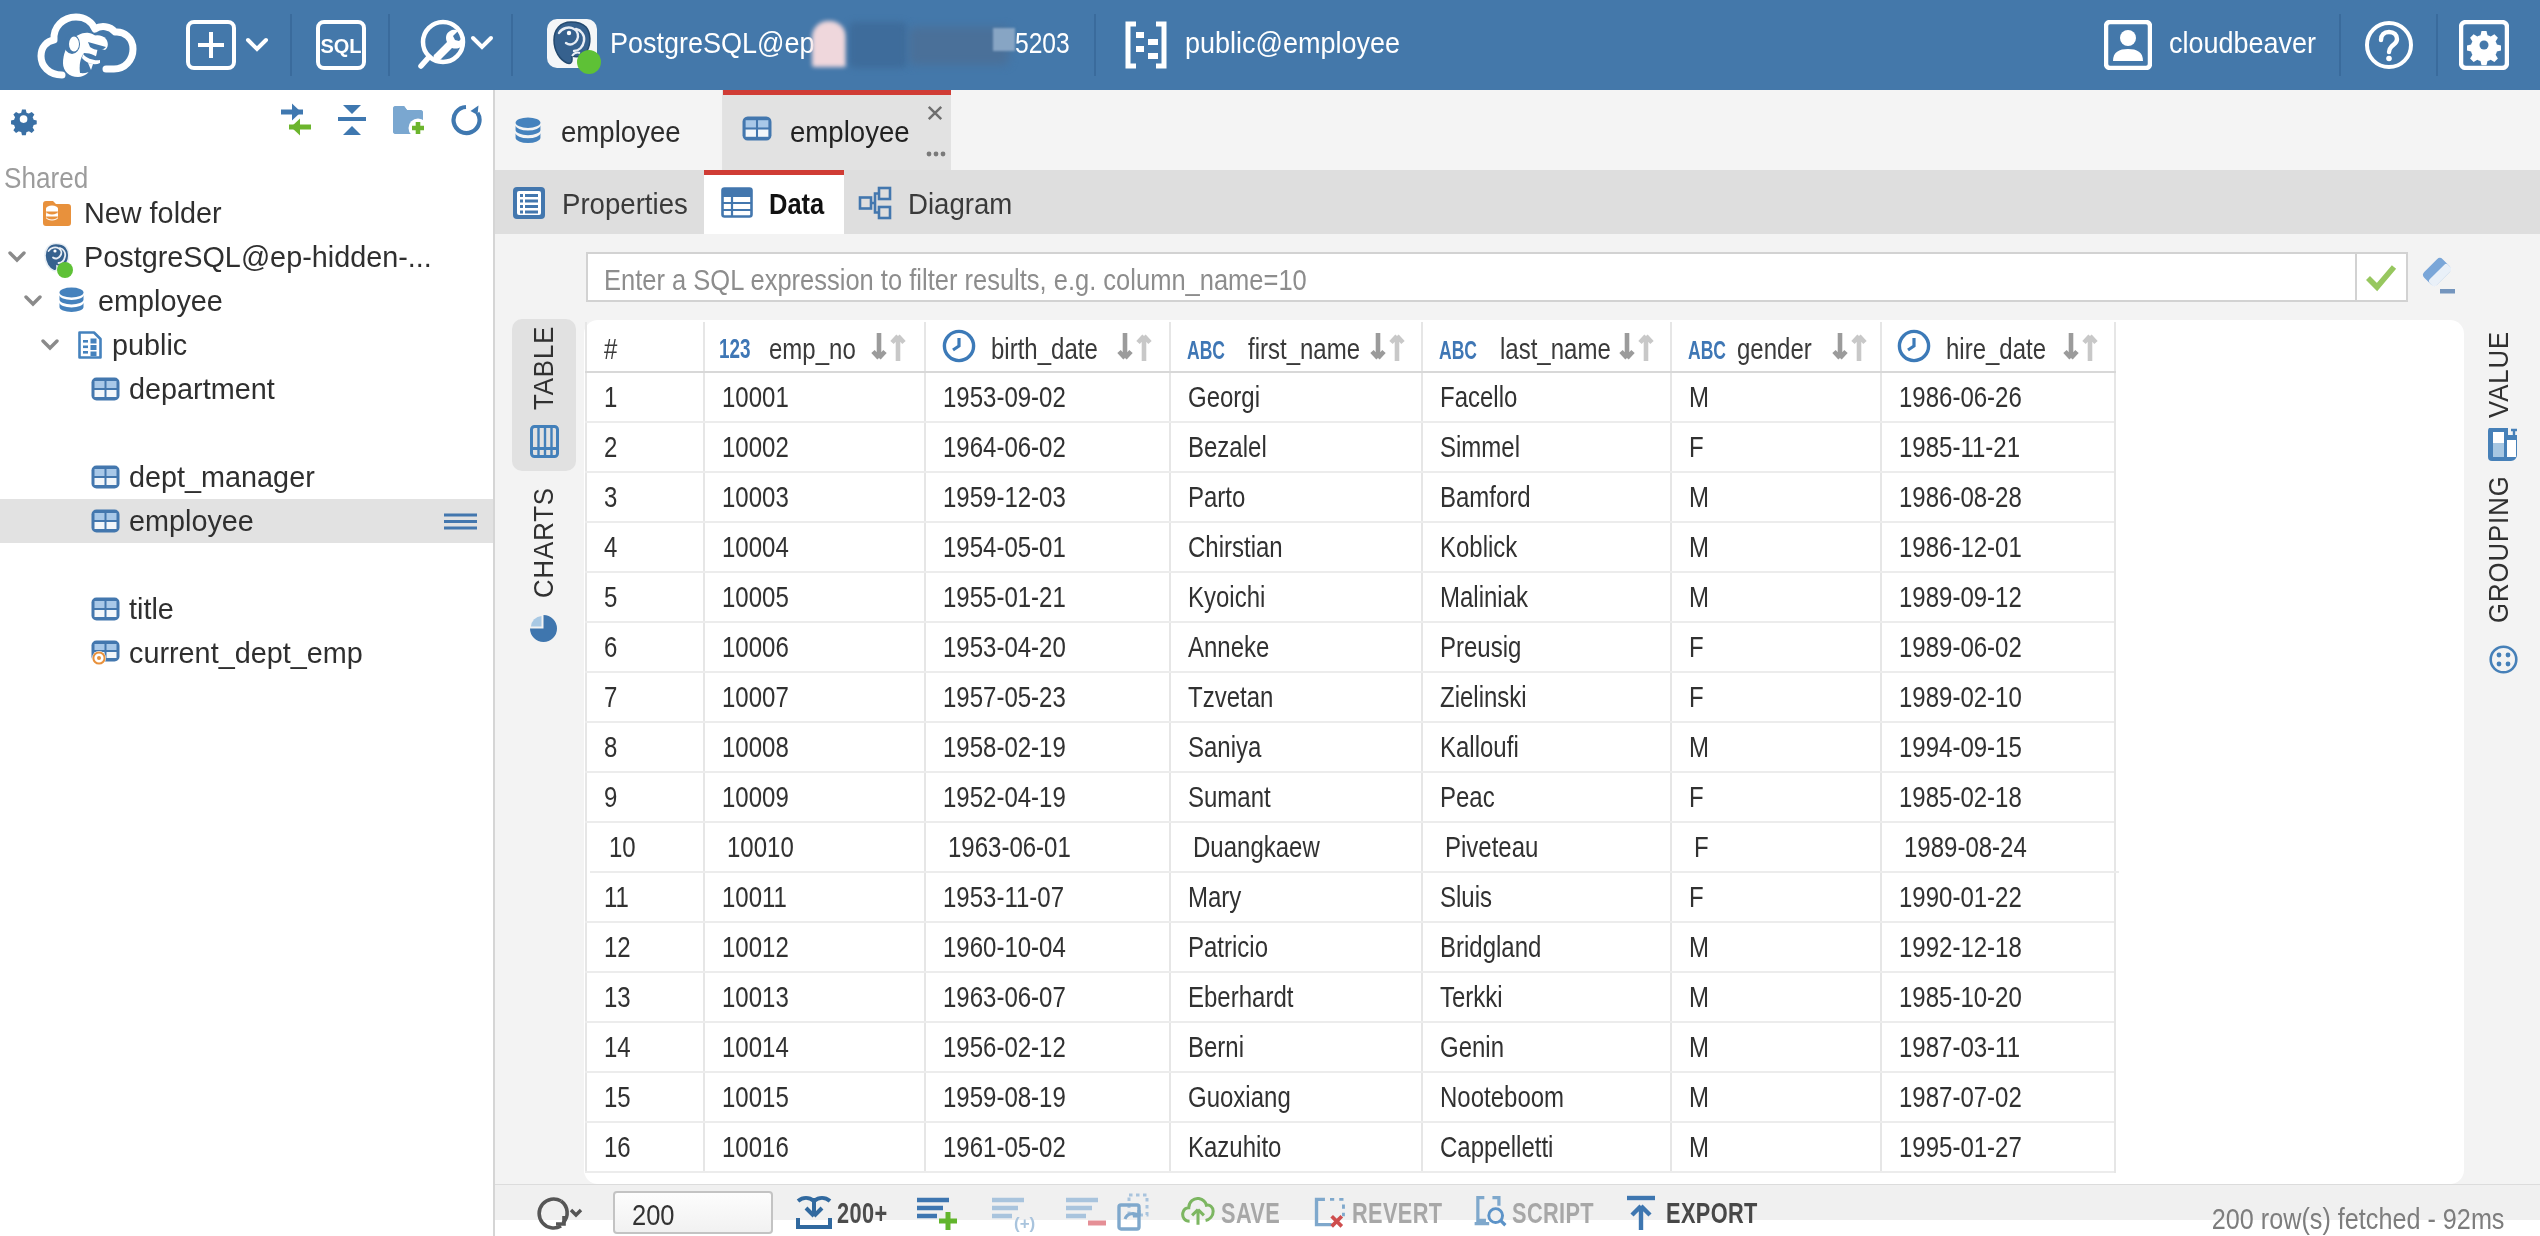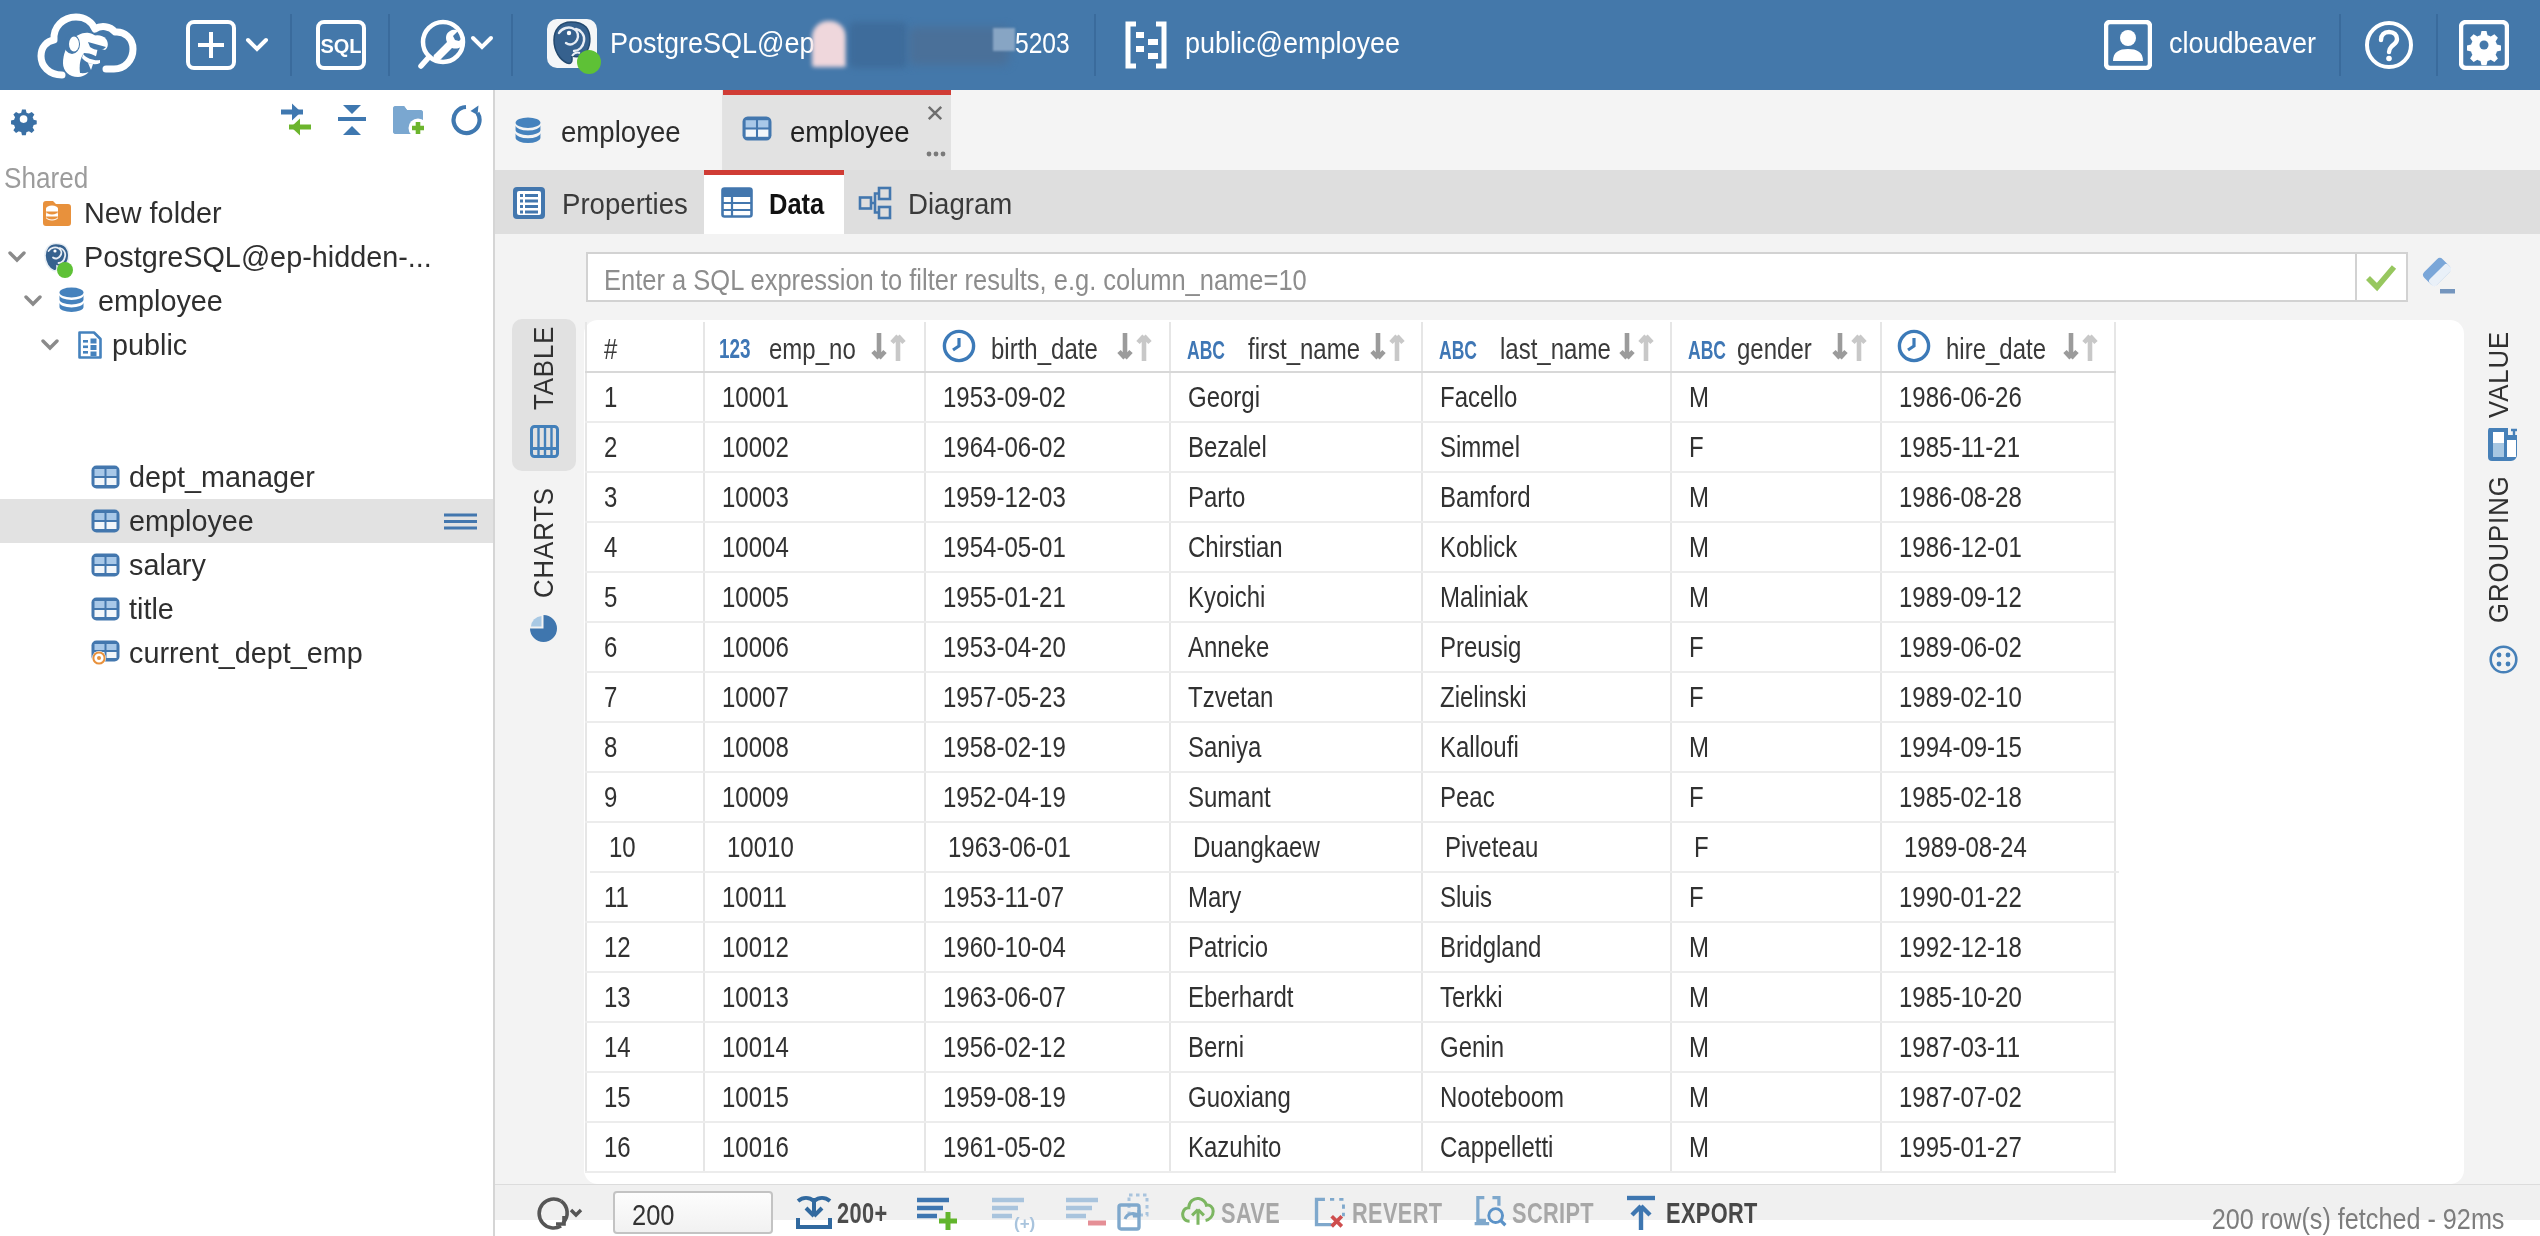--- a/index.html
+++ b/index.html
@@ -216,20 +216,32 @@
             <rect x="6" y="10" width="5" height="2.6"></rect>
             <rect x="6" y="15.5" width="5" height="2.6"></rect>
             <rect x="6" y="21" width="5" height="2.6"></rect>
         <rect x="13.5" y="8.5" width="6" height="5"></rect>
             <rect x="13.5" y="15" width="6" height="5"></rect>
             <rect x="13.5" y="21.5" width="6" height="4.5"></rect>
           </g>
       </svg>
       <div class="lbl" style="left:112px">public</div>
     </div>
+    <div class="trow" style="top:277px;">
+      <svg class="ticon" style="left:91px" width="29" height="24" viewBox="0 0 29 24">
+        <rect x="0.5" y="0.5" width="28" height="23" rx="5" fill="#4377ae"></rect>
+        <g>
+            <rect x="3.5" y="4" width="10" height="7" fill="#a8c8e8"></rect>
+            <rect x="15.5" y="4" width="10" height="7" fill="#a8c8e8"></rect>
+        <rect x="3.5" y="13" width="10" height="7" fill="#f2f6fa"></rect>
+            <rect x="15.5" y="13" width="10" height="7" fill="#f2f6fa"></rect>
+          </g>
+      </svg>
+      <div class="lbl" style="left:129px">department</div>
+    </div>
     <div class="trow" style="top:365px;">
       <svg class="ticon" style="left:91px" width="29" height="24" viewBox="0 0 29 24">
         <rect x="0.5" y="0.5" width="28" height="23" rx="5" fill="#4377ae"></rect>
         <g>
             <rect x="3.5" y="4" width="10" height="7" fill="#a8c8e8"></rect>
             <rect x="15.5" y="4" width="10" height="7" fill="#a8c8e8"></rect>
         <rect x="3.5" y="13" width="10" height="7" fill="#f2f6fa"></rect>
             <rect x="15.5" y="13" width="10" height="7" fill="#f2f6fa"></rect>
           </g>
       </svg>
@@ -244,32 +256,20 @@
         <rect x="3.5" y="13" width="10" height="7" fill="#f2f6fa"></rect>
             <rect x="15.5" y="13" width="10" height="7" fill="#f2f6fa"></rect>
           </g>
       </svg>
       <div class="lbl" style="left:129px">employee</div>
       <svg class="abs" style="left:444px;top:14px" width="33" height="17" viewBox="0 0 33 17">
           <g stroke="#4377ae" stroke-width="3">
             <path d="M0 2 H33 M0 8.5 H33 M0 15 H33"></path>
           </g>
         </svg>
-    </div>
-    <div class="trow" style="top:453px;">
-      <svg class="ticon" style="left:91px" width="29" height="24" viewBox="0 0 29 24">
-        <rect x="0.5" y="0.5" width="28" height="23" rx="5" fill="#4377ae"></rect>
-        <g>
-            <rect x="3.5" y="4" width="10" height="7" fill="#a8c8e8"></rect>
-            <rect x="15.5" y="4" width="10" height="7" fill="#a8c8e8"></rect>
-        <rect x="3.5" y="13" width="10" height="7" fill="#f2f6fa"></rect>
-            <rect x="15.5" y="13" width="10" height="7" fill="#f2f6fa"></rect>
-          </g>
-      </svg>
-      <div class="lbl" style="left:129px">salary</div>
     </div>
     <div class="trow" style="top:541px">
       <svg class="ticon" style="left:91px" width="29" height="26" viewBox="0 0 29 26">
         <rect x="0.5" y="0.5" width="28" height="21" rx="5" fill="#4377ae"></rect>
         <rect x="3.5" y="4" width="10" height="6" fill="#a8c8e8"></rect>
           <rect x="15.5" y="4" width="10" height="6" fill="#a8c8e8"></rect>
         <rect x="3.5" y="12" width="10" height="6" fill="#f2f6fa"></rect>
           <rect x="15.5" y="12" width="10" height="6" fill="#f2f6fa"></rect>
         <circle cx="8" cy="18" r="7" fill="#fff"></circle>
         <circle cx="8" cy="18" r="5.6" fill="none" stroke="#e8913c" stroke-width="2"></circle>

